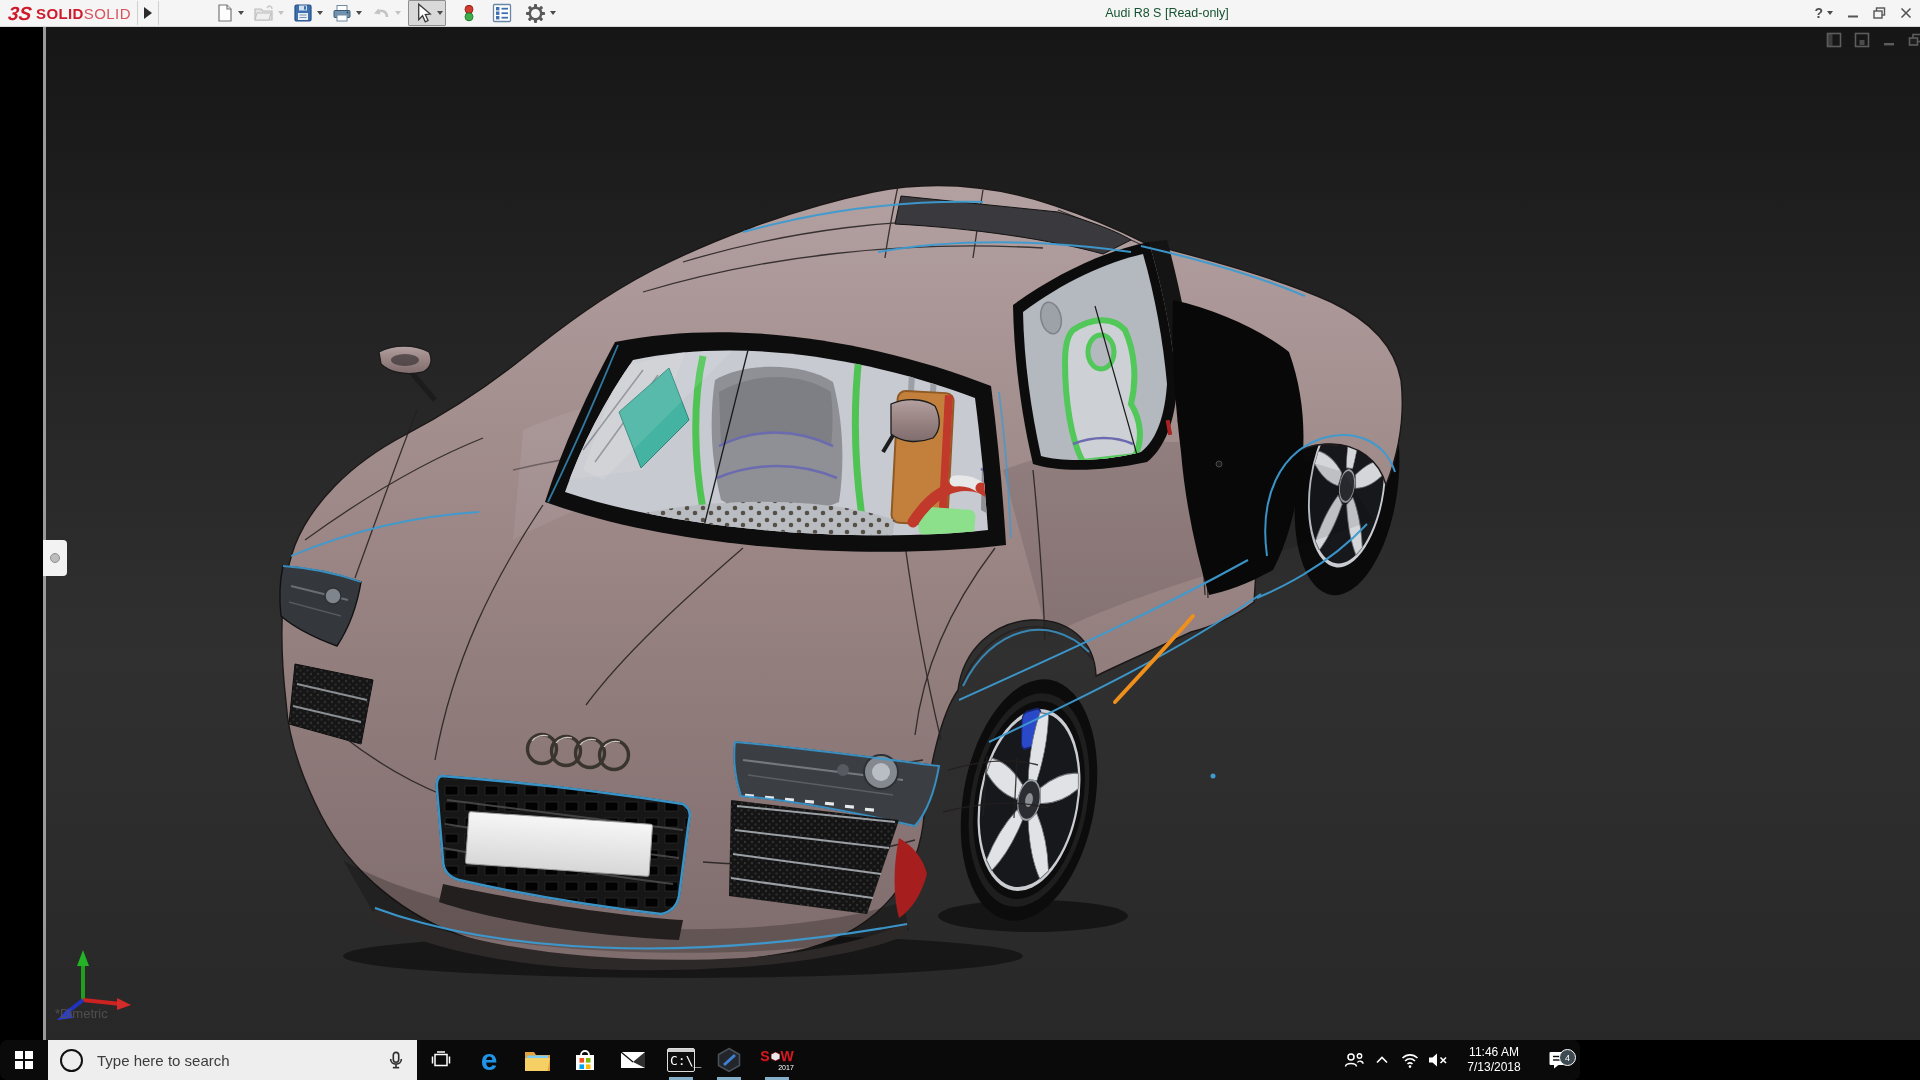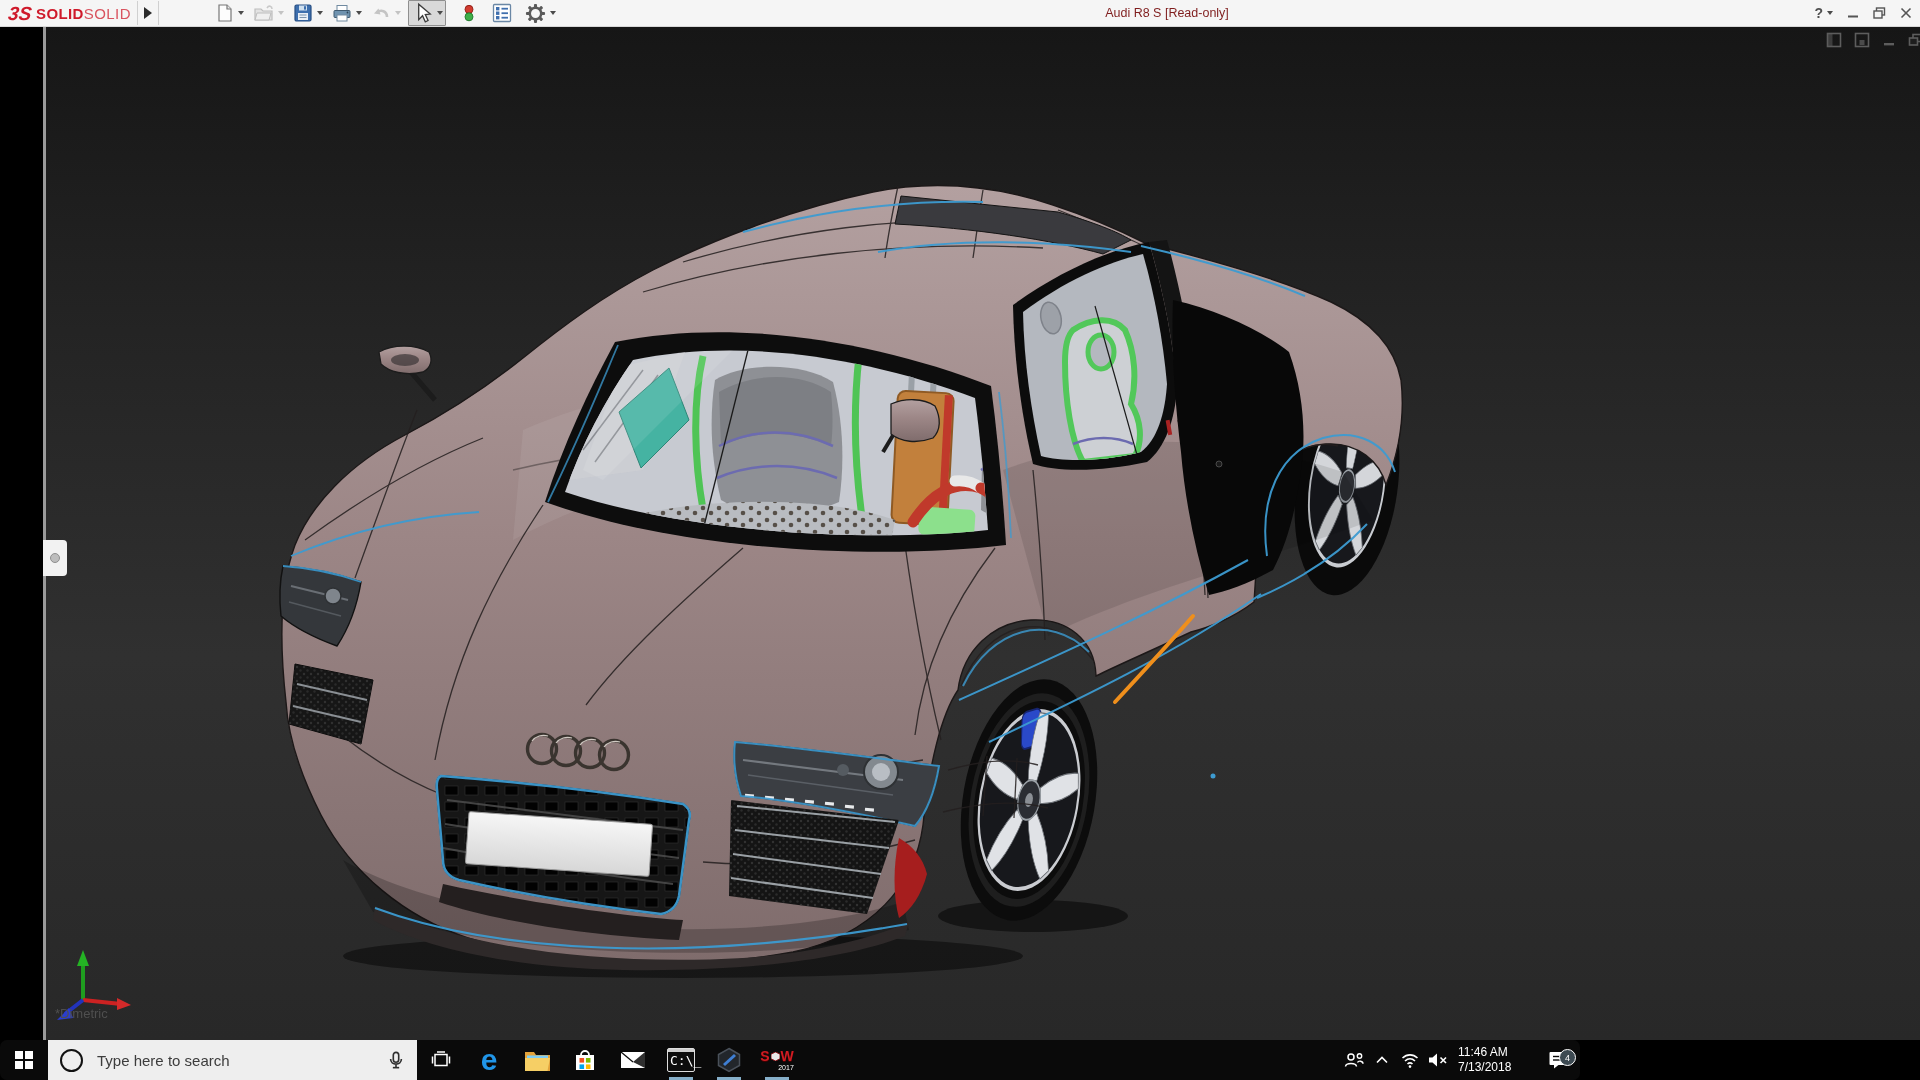--- a/index.html
+++ b/index.html
@@ -11,21 +11,21 @@
   .brand-name{font-size:15px;letter-spacing:.4px;color:#cf1a2b;margin-left:2px;}
   .brand-name b{font-weight:bold;}
   .brand-name span{font-weight:normal;color:#d9535f;}
   .flyout-btn{width:20px;height:24px;margin-left:6px;border-left:1px solid #d0d0d0;border-right:1px solid #d0d0d0;display:flex;align-items:center;justify-content:center;}
   .flyout-tri{width:0;height:0;border-top:6px solid transparent;border-bottom:6px solid transparent;border-left:8px solid #2b2b2b;}
   .toolbar{position:absolute;left:212px;top:0;height:26px;display:flex;align-items:center;gap:5px;}
   .tb-item{display:flex;align-items:center;gap:2px;padding:1px 2px;}
   .tb-item.pressed{background:#d9d9d9;border:1px solid #8f8f8f;border-radius:1px;}
   .caret{width:0;height:0;border-left:3.5px solid transparent;border-right:3.5px solid transparent;border-top:4px solid #4a4a4a;display:inline-block;margin-left:2px;}
   .caret.disabled{border-top-color:#c3c3c3;}
-  .tb-title{position:absolute;left:1017px;top:0;width:300px;height:26px;display:flex;align-items:center;justify-content:center;font-size:12.5px;color:#7f1d1d;}
+  .tb-title{position:absolute;left:1017px;top:0;width:300px;height:26px;display:flex;align-items:center;justify-content:center;font-size:12.5px;color:#14532d;}
   .win-controls{position:absolute;right:8px;top:0;height:26px;display:flex;align-items:center;gap:14px;}
   .help-q{font-size:14px;font-weight:bold;color:#4f4f4f;display:flex;align-items:center;}
 
   
   .viewport{position:absolute;top:26px;left:0;width:1920px;height:1014px;background:linear-gradient(180deg,#161616 0%,#242424 30%,#303030 62%,#282828 100%);overflow:hidden;margin-left:43px;}
   .vp-left-strip{position:absolute;left:0;top:0;width:3px;height:1014px;background:#9a9a9a;}
   .vp-tab{position:absolute;left:0;top:514px;width:24px;height:36px;background:#f2f2f2;border-radius:0 4px 4px 0;display:flex;align-items:center;justify-content:center;}
   .vp-tab .dot{width:8px;height:8px;border-radius:50%;background:#bdbdbd;border:1px solid #8f8f8f;}
   .doc-controls{position:absolute;right:14px;top:6px;display:flex;align-items:center;gap:12px;}
   .view-label{position:absolute;left:12px;top:980px;font-size:13px;color:#4f4f4f;}
@@ -42,21 +42,21 @@
   .cmd-icon{width:26px;height:22px;background:#0d0d0d;border:1px solid #dedede;border-radius:2px;position:relative;}
   .cmd-icon .bar{position:absolute;top:0;left:0;right:0;height:3px;background:#cfcfcf;}
   .cmd-icon .txt{position:absolute;top:4px;left:2px;font-family:"DejaVu Sans Mono",monospace;font-size:13px;color:#fff;}
   .edge-e{font-size:30px;font-weight:bold;color:#2095e8;line-height:30px;}
   .sw-icon{display:flex;flex-direction:column;align-items:center;line-height:1;}
   .sw-row{display:flex;align-items:center;gap:1px;}
   .sw-letter{color:#d01c22;font-weight:bold;font-size:14px;text-shadow:0 1px 0 #400;}
   .sw-year{color:#fff;font-size:7px;margin-top:1px;align-self:flex-end;}
   .tray{margin-left:auto;display:flex;align-items:center;}
   .tray-icon{width:28px;display:flex;align-items:center;justify-content:center;}
-  .clock{width:72px;text-align:left;color:#fff;font-size:12px;line-height:15px;margin:0 6px;}
+  .clock{width:72px;text-align:center;color:#fff;font-size:12px;line-height:15px;margin:0 6px;}
   .action-center{width:44px;display:flex;align-items:center;justify-content:center;position:relative;}
   .badge{position:absolute;right:4px;bottom:5px;width:15px;height:15px;border-radius:50%;background:#3d4a52;border:1.5px solid #fff;color:#fff;font-size:9px;display:flex;align-items:center;justify-content:center;}
 </style>
 </head>
 <body>
 
 <div class="titlebar">
   <div class="brand">
     <svg width="26" height="22" viewBox="0 0 26 22">
       <text x="2" y="18" font-size="19" font-style="italic" font-weight="bold" fill="#cf1a2b" transform="skewX(-8)">3S</text>

